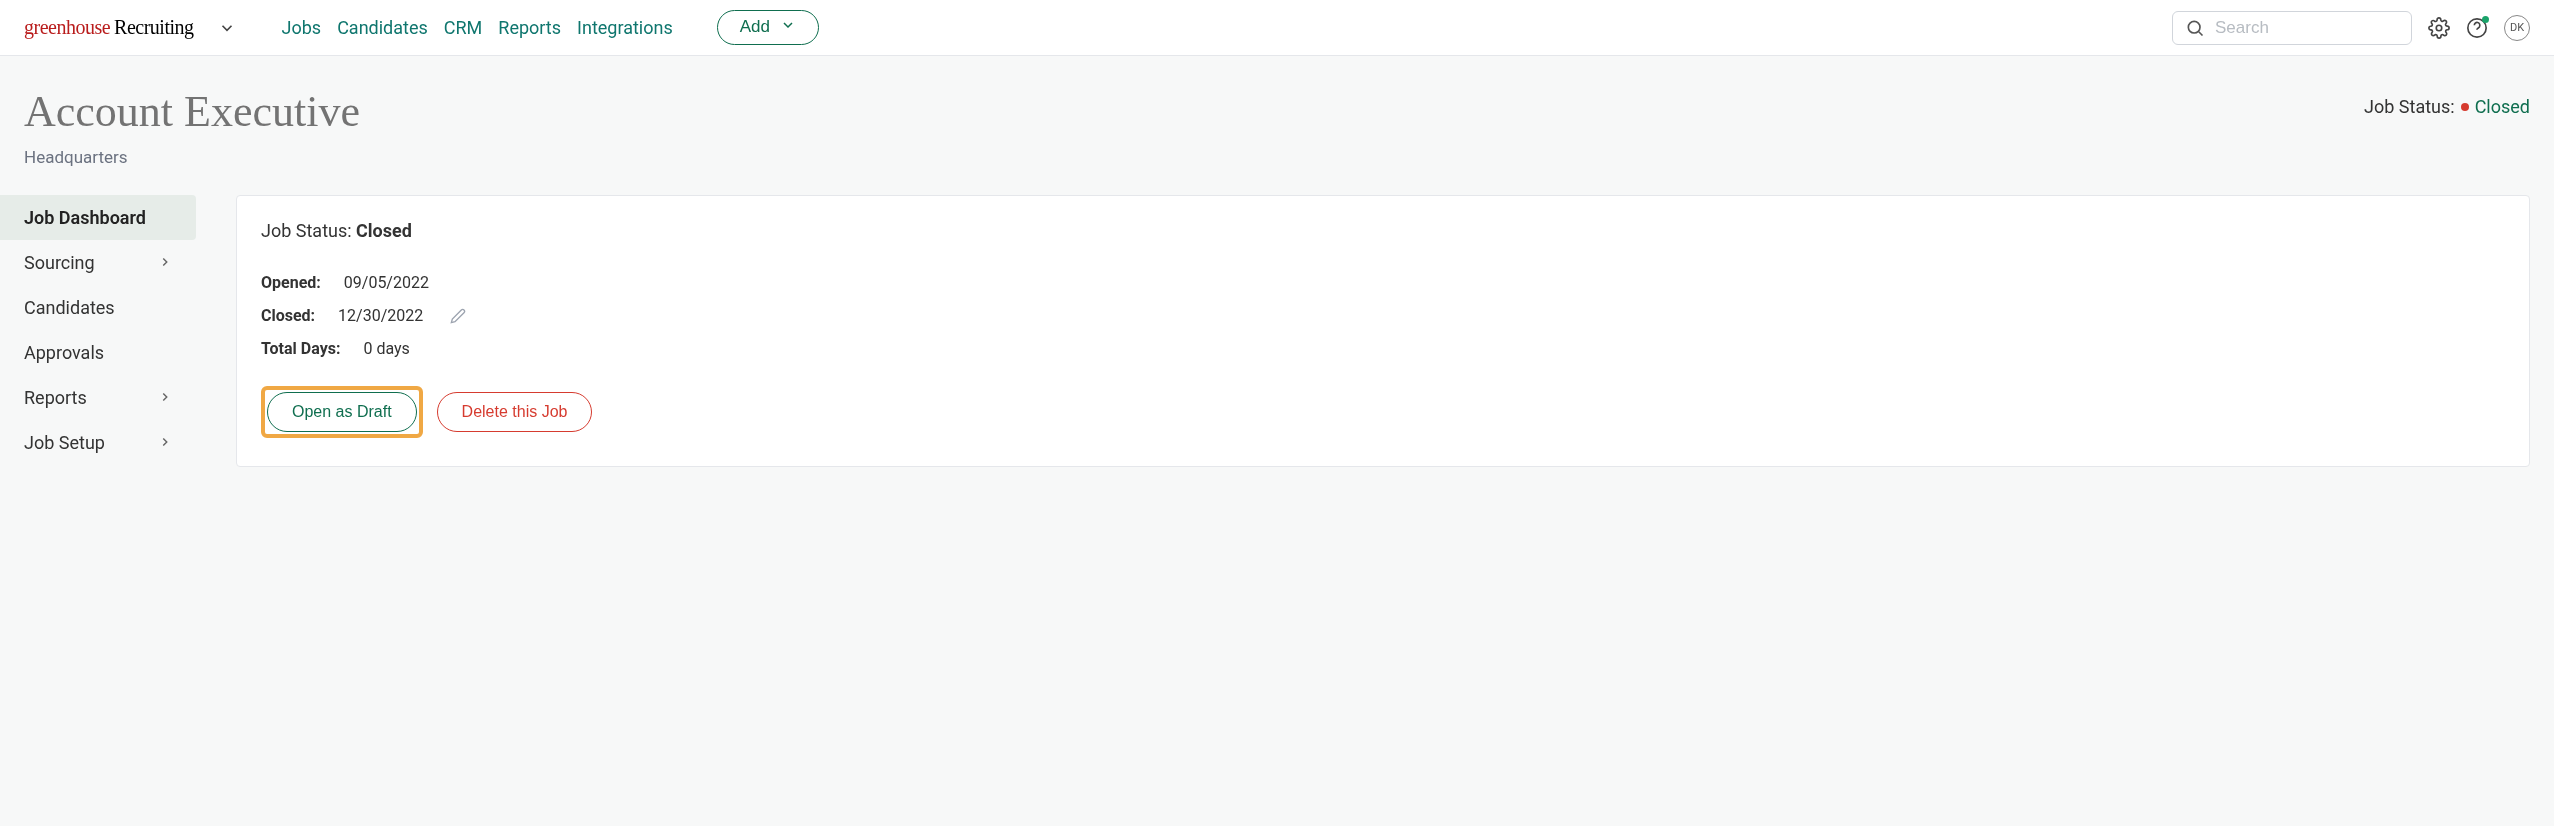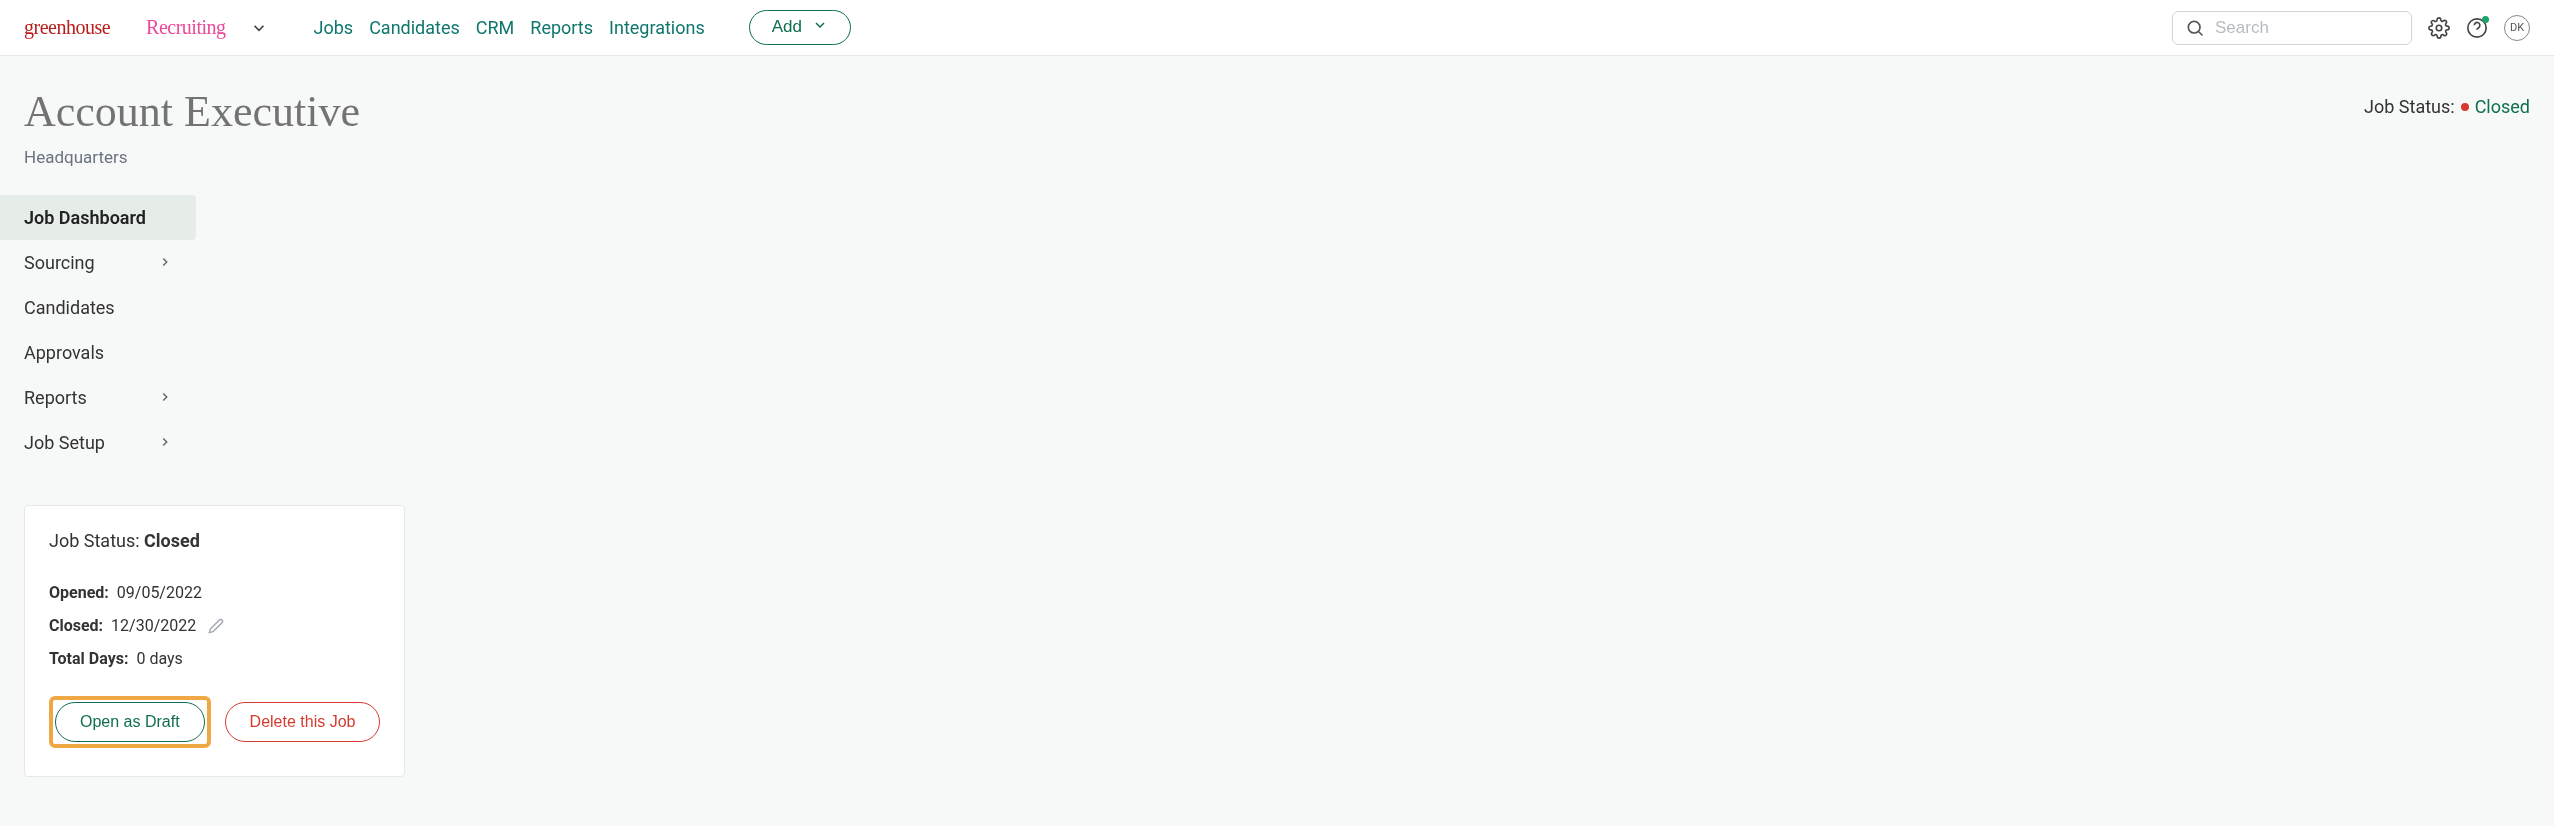--- a/index.html
+++ b/index.html
@@ -24,21 +24,21 @@
     .logo {
       display: flex;
       align-items: baseline;
       gap: 4px;
       font-family: Georgia, serif;
       font-size: 20px;
       letter-spacing: -0.5px;
       margin-right: 2px;
     }
     .logo-green { color: #b91c1c; }
-    .logo-teal { color: #ec4899; margin-left: 32px; }
+    .logo-teal { color: #000000; }
     .logo-chevron {
       margin-left: 6px;
       display: inline-flex;
       align-items: center;
       color: #444;
     }
     .nav-links {
       display: flex;
       gap: 16px;
       margin-left: 30px;
@@ -143,21 +143,20 @@
       background: #d63b2f;
       border-radius: 50%;
       display: inline-block;
     }
     .status-val { color: #0f6e4f; }
 
     .content {
       display: flex;
       gap: 40px;
       align-items: flex-start;
-      flex-direction: column;
     }
     .sidenav {
       width: 196px;
       flex-shrink: 0;
       margin-left: -24px;
     }
     .sidenav-item {
       padding: 12px 24px;
       font-size: 18px;
       color: #333;
@@ -187,21 +186,21 @@
     .panel-title {
       font-size: 18px;
       margin-bottom: 32px;
     }
     .panel-title .bold { font-weight: 700; }
     .meta-row {
       font-size: 16px;
       margin-bottom: 14px;
       display: flex;
       align-items: center;
-      gap: 8px;
+      gap: 23px;
     }
     .meta-label { font-weight: 700; }
     .edit-icon { color: #9ca3af; cursor: pointer; display: inline-flex; margin-left: 4px; }
     .buttons {
       margin-top: 28px;
       display: flex;
       gap: 14px;
       align-items: center;
     }
     .btn-outline-green {

